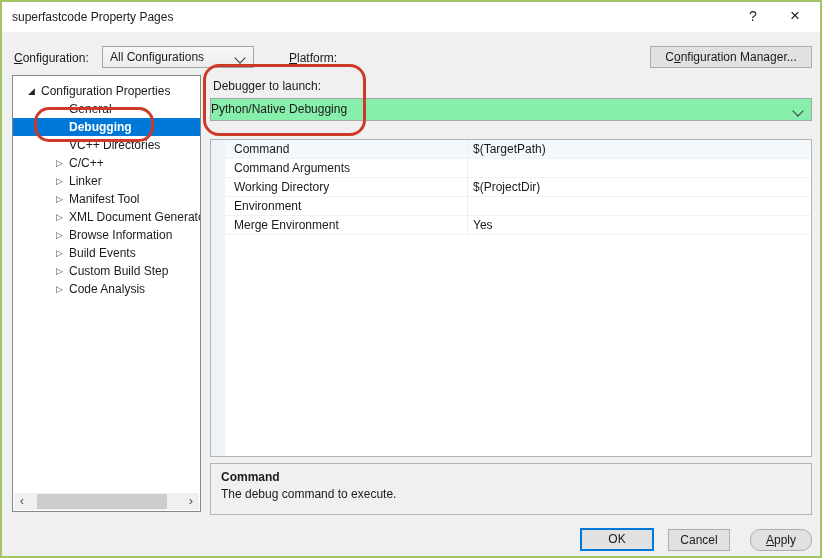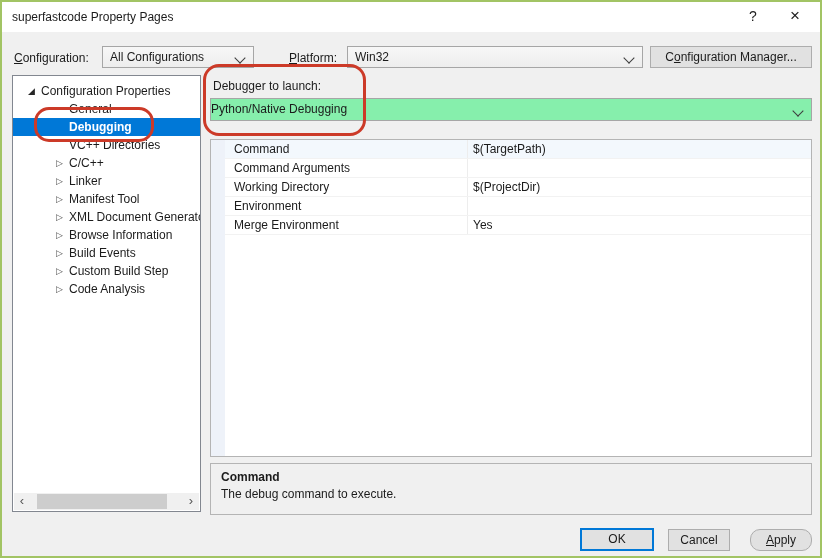--- a/index.html
+++ b/index.html
@@ -115,24 +115,20 @@
 
   <span class="toplbl lbl-config"><span></span><span class="u">C</span><span>onfiguration:</span></span>
 
   <div class="combo combo-config">
     <span>All Configurations</span>
     <span class="chev"></span>
   </div>
 
   <span class="toplbl lbl-platform"><span></span><span class="u">P</span><span>latform:</span></span>
 
-  <div class="combo combo-platform">
-    <span>Win32</span>
-    <span class="chev"></span>
-  </div>
 
   <div class="btn-configmgr"><span>C</span><span class="u">o</span><span>nfiguration Manager...</span></div>
 
   <div class="tree">
     <div class="treerows">
       <div class="trow lvl0">
         <span class="exp">◢</span>
         <span class="tlbl">Configuration Properties</span>
       </div>
       <div class="trow lvl1">

